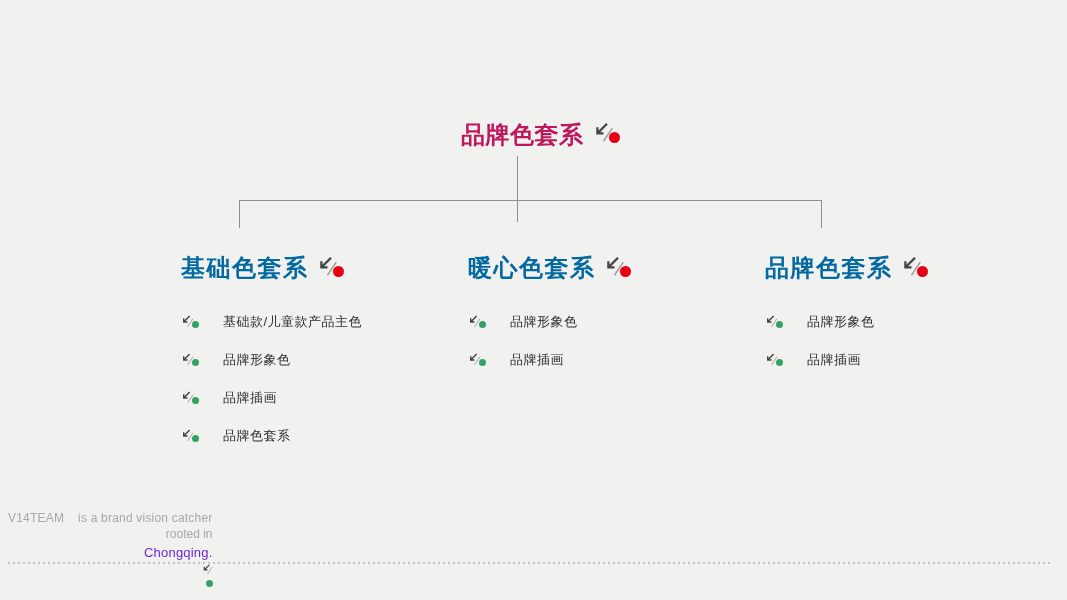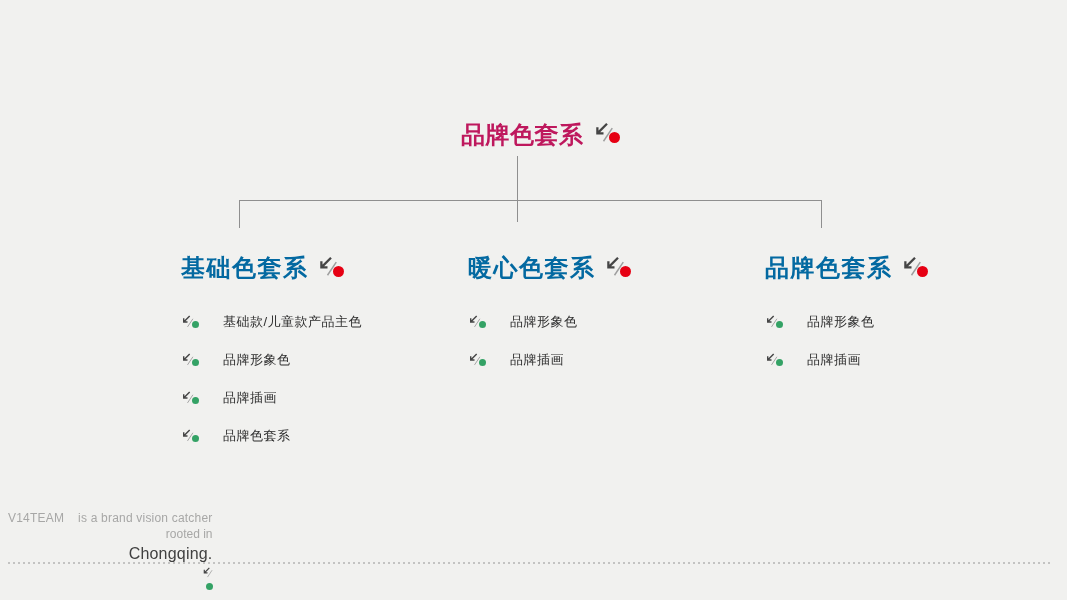--- a/index.html
+++ b/index.html
@@ -54,21 +54,21 @@
     height:20px; margin-bottom:18px;
     font-size:13px; font-weight:400; color:#2d2d2d;
     letter-spacing:0.5px; white-space:nowrap;
   }
   .item .marker { margin-bottom:1px; }
 
   
   .footer { position:absolute; left:8px; top:511px; color:#a7a7a6; }
   .footer-line1 { display:flex; align-items:baseline; gap:14px; font-size:12px; letter-spacing:0.2px; }
   .footer-line2 { display:flex; align-items:flex-end; gap:4px; margin-top:2px; font-size:12px;flex-direction:column; }
-  .footer-place { font-size:16px; color:#404040; letter-spacing:0.2px; }
+  .footer-place { font-size:13px; color:#6d28d9; letter-spacing:0.2px; }
   .footer .marker { margin-bottom:1px; }
   .footer .dot.green { margin-left:5px; margin-bottom:2px; }
 
   .dotted-rule {
     position:absolute; left:8px; top:562px; width:1044px; height:2px;
     background-image:repeating-linear-gradient(90deg, #c3c3c2 0, #c3c3c2 2px, transparent 2px, transparent 5px);
   }
 </style>
 </head>
 <body>

